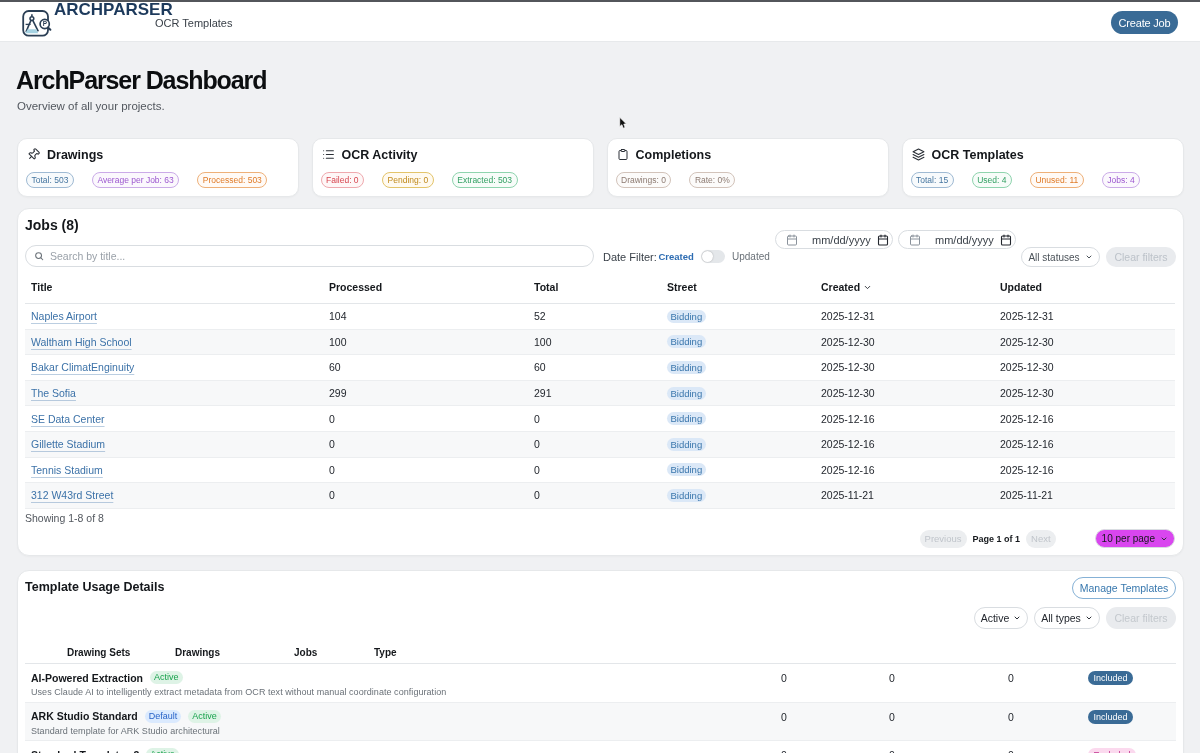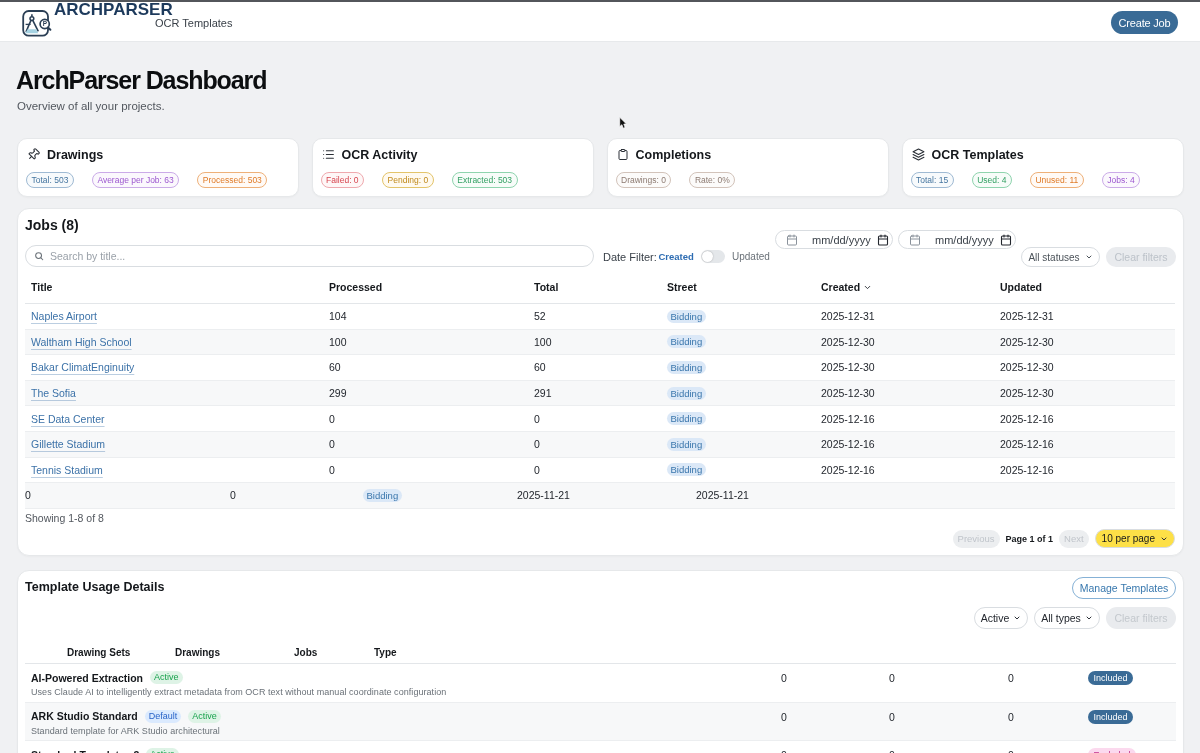--- a/index.html
+++ b/index.html
@@ -97,21 +97,21 @@
 .bidding {
   display:inline-block; background:#dbe8f7; color:#3a76ac; font-size:9.5px;
   height:13px; line-height:13px; padding:0 3.5px; border-radius:999px;
 }
 
 
 .showing { position:absolute; left:25px; top:512px; font-size:10.5px; color:#52575e; }
 .pag { position:absolute; right:25px; top:529px; display:flex; align-items:center; gap:6px; }
 .pagbtn { background:#eceef0; color:#c0c5cb; font-size:9.5px; border-radius:999px; height:18px; display:flex; align-items:center; padding:0 5px; }
 .pageinfo { font-size:9px; font-weight:bold; color:#15181c; }
-.perpage { border:1px solid #d9dde1; border-radius:999px; background:#fde047; font-size:10px; color:#15181c; height:19px; display:flex; gap:5px; align-items:center; padding:0 6px; }
+.perpage { border:1px solid #d9dde1; border-radius:999px; background:#d946ef; font-size:10px; color:#15181c; height:19px; display:flex; gap:5px; align-items:center; padding:0 6px;margin-left:33px; }
 
 
 .tp-title { position:absolute; left:25px; top:580px; font-size:12.5px; font-weight:bold; color:#14171b; }
 .manage {
   position:absolute; left:1072px; top:577px; width:104px; height:22px; border:1px solid #85b1d6; color:#3878ae;
   border-radius:999px; background:#fff; font-size:10.5px; display:flex; align-items:center; justify-content:center;
 }
 .tpa { position:absolute; left:974px; top:607px; width:54px; }
 .tpb { position:absolute; left:1034px; top:607px; width:66px; }
 .tp-pill { height:22px; border:1px solid #d9dde1; border-radius:999px; background:#fff; font-size:10.5px; color:#23272e; display:flex; align-items:center; justify-content:center; gap:4px; }
@@ -318,20 +318,21 @@
     </div>
   <div class="jrow">
       <div class="c1"><span class="jlink">Tennis Stadium</span></div>
       <div class="c2">0</div>
       <div class="c3">0</div>
       <div class="c4"><span class="bidding">Bidding</span></div>
       <div class="c5">2025-12-16</div>
       <div class="c6">2025-12-16</div>
     </div>
   <div class="jrow" style="background:#f7f8f9">
+      <div class="c1"><span class="jlink">312 W43rd Street</span></div>
       <div class="c2">0</div>
       <div class="c3">0</div>
       <div class="c4"><span class="bidding">Bidding</span></div>
       <div class="c5">2025-11-21</div>
       <div class="c6">2025-11-21</div>
     </div>
 </div>
 <span class="showing">Showing 1-8 of 8</span>
 <div class="pag">
   <span class="pagbtn">Previous</span>

